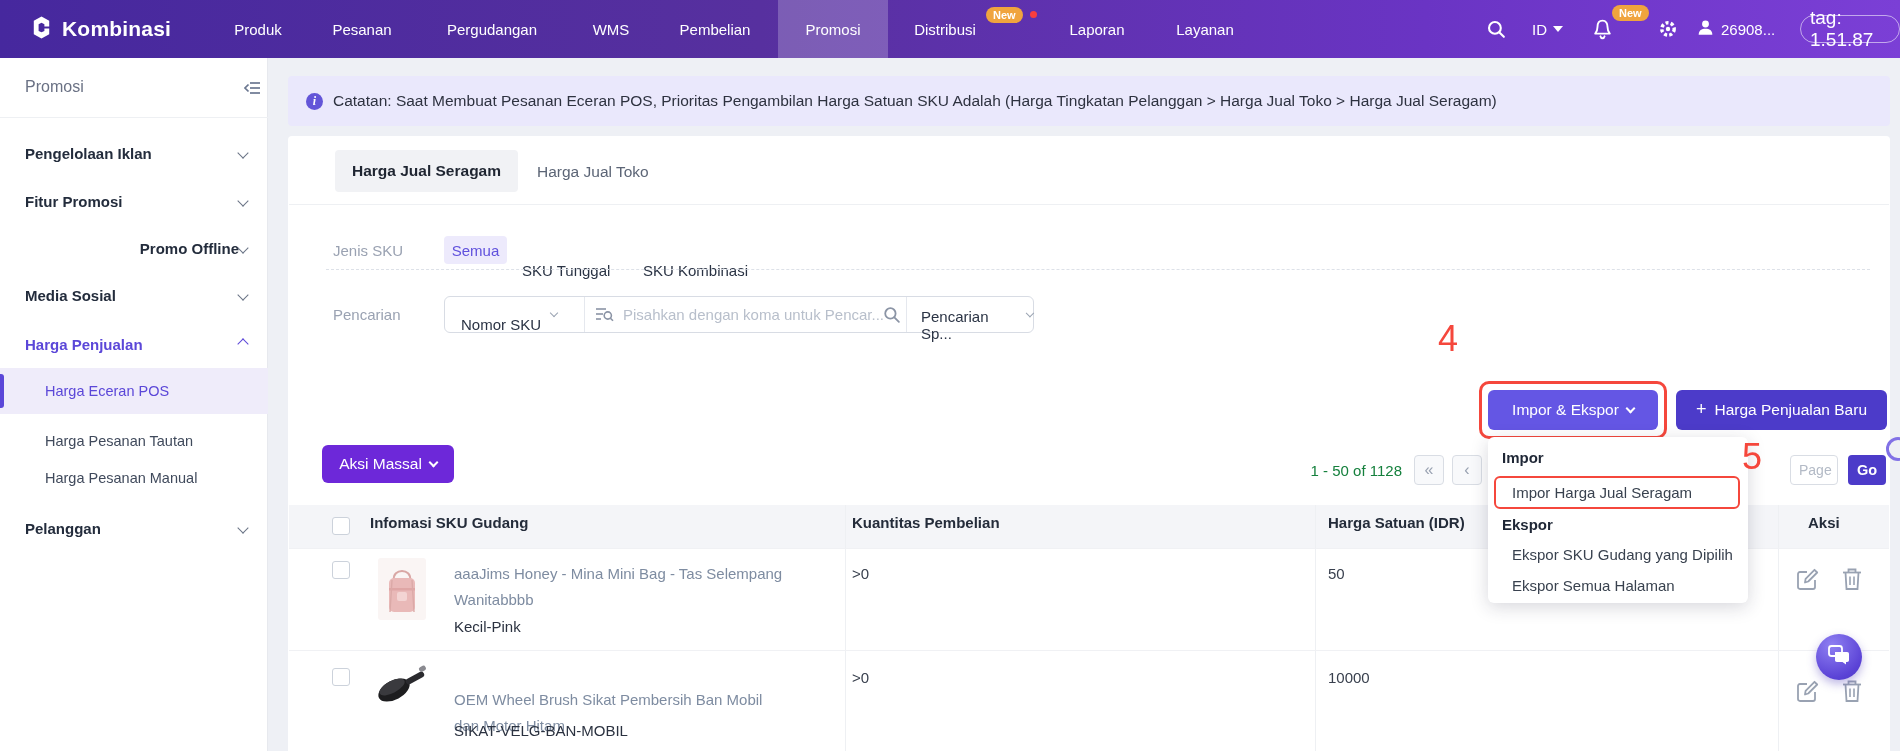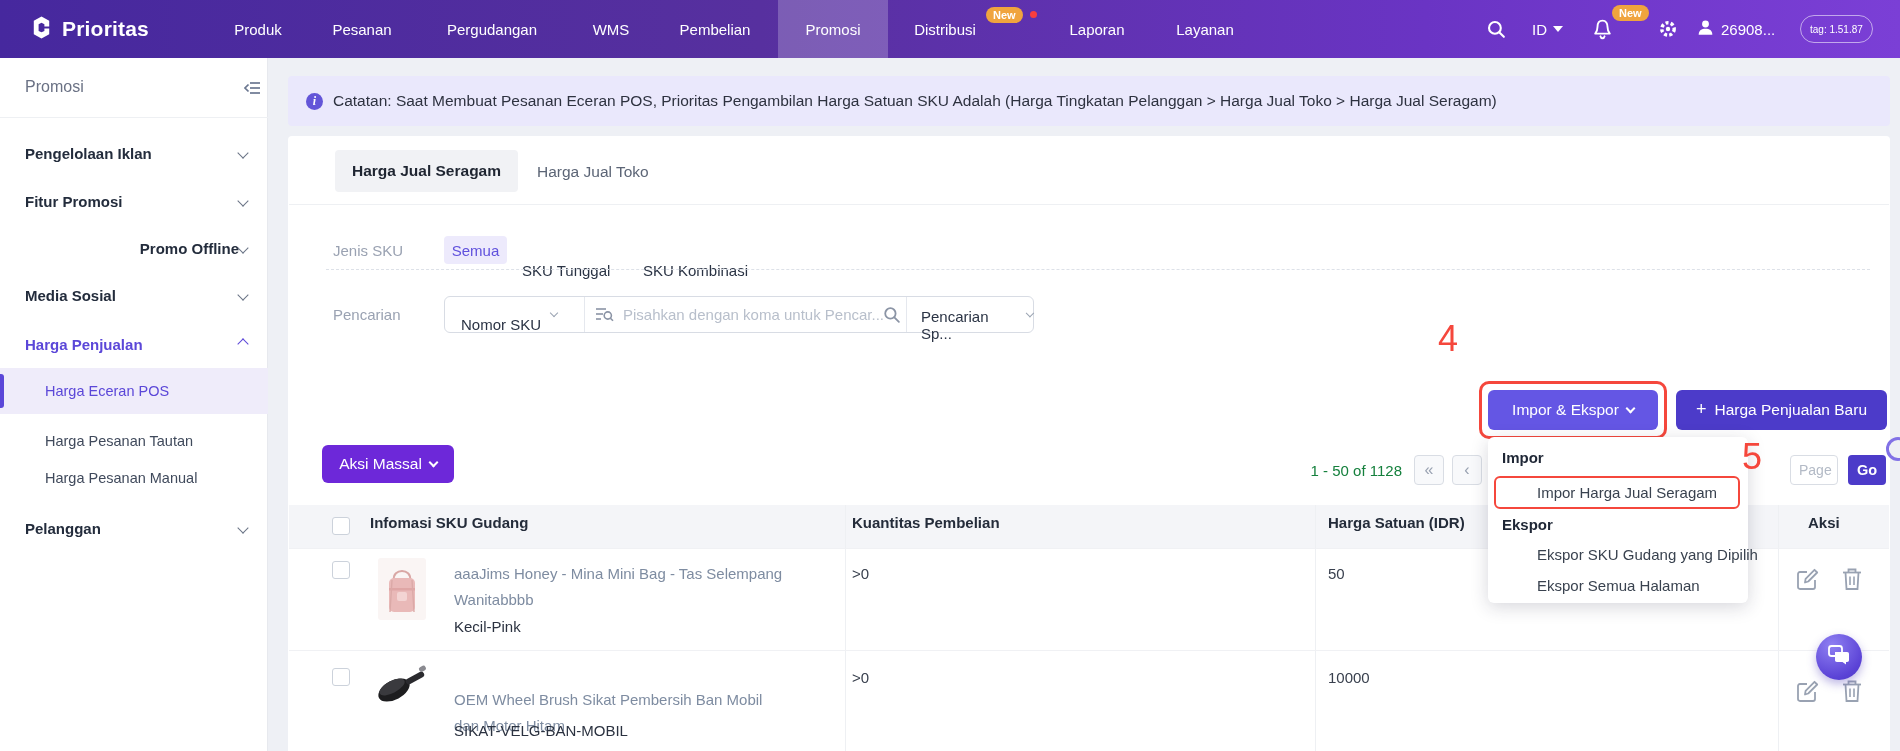--- a/index.html
+++ b/index.html
@@ -15,21 +15,21 @@
   .ctr { display:flex; align-items:center; justify-content:center; }
 
   
   .navbar { left:0; top:0; width:1900px; height:58px;
     background:linear-gradient(90deg,#46289e 0%,#57309f 40%,#6a34c4 75%,#7b3fd6 100%); }
   .nav-item { top:0; height:58px; color:#fff; font-size:15px; transform:translateX(-50%); display:flex; align-items:center; white-space:nowrap; cursor:pointer; }
   .nav-active-bg { left:778px; top:0; width:110px; height:58px; background:rgba(255,255,255,.22); }
   .brand-text { color:#fff; font-size:21px; font-weight:bold; letter-spacing:.2px; }
   .badge-new { background:#f0a43e; color:#fff; font-size:11px; font-weight:bold; padding:1px 7px; border-radius:9px; line-height:14px; }
   .red-dot { width:7px; height:7px; border-radius:50%; background:#fa3e3e; }
-  .tag-pill { height:28px; border:1px solid rgba(255,255,255,.55); border-radius:14px; color:#fff; font-size:10px; padding:0 9px; }
+  .tag-pill { height:28px; border:1px solid rgba(255,255,255,.55); border-radius:14px; color:#fff; font-size:19px; padding:0 9px; }
   .nav-white { color:#fff; font-size:15px; white-space:nowrap; }
 
   
   .chev { display:inline-block; width:8px; height:8px; border-right:1.6px solid #6a7486; border-bottom:1.6px solid #6a7486; transform:rotate(45deg); }
   .chev.up { transform:rotate(225deg); border-color:#5b47d8; }
   .chev.white { border-color:#fff; border-width:2px; width:7px; height:7px; }
   .chev.small-gray { border-color:#9aa3b2; border-width:1.5px; width:6px; height:6px; }
   .caret-down { width:0; height:0; border-left:5px solid transparent; border-right:5px solid transparent; border-top:6px solid #fff; }
 
   
@@ -67,21 +67,21 @@
   .red-frame { border:3px solid #f5473c; border-radius:10px; background:transparent; }
   .red-frame-thin { border:2.5px solid #f5473c; border-radius:6px; background:transparent; }
 
   .pg-text { color:#15803d; font-size:15px; }
   .pg-box { width:30px; height:30px; border:1px solid #d9dde4; background:#f8f9fb; border-radius:4px; color:#98a1b1; font-size:16px; cursor:pointer; }
   .pg-input { width:48px; height:30px; border:1px solid #d9dde4; border-radius:4px; color:#b3bac6; font-size:14px; padding-left:8px; display:flex; align-items:center; background:#fff; }
   .pg-go { width:38px; height:30px; background:#4c3bc9; border-radius:4px; color:#fff; font-size:14.5px; font-weight:bold; }
 
   .dropdown { background:#fff; border-radius:6px; box-shadow:0 4px 18px rgba(31,35,60,.18); z-index:30; }
   .dd-head { color:#1f2736; font-size:15px; font-weight:bold; white-space:nowrap; }
-  .dd-item { color:#39424f; font-size:15px; white-space:nowrap; cursor:pointer;margin-left:25px; }
+  .dd-item { color:#39424f; font-size:15px; white-space:nowrap; cursor:pointer; }
 
   
   .th-row { background:#f4f5f8; }
   .th { color:#242c3a; font-size:15px; font-weight:bold; white-space:nowrap; }
   .col-div { width:1px; background:#eef0f3; }
   .row-div { height:1px; background:#f0f1f4; }
   .checkbox { width:18px; height:18px; border:1.5px solid #ccd2db; border-radius:3px; background:#fff; cursor:pointer; }
   .prod-title { color:#7e8ca1; font-size:15px; line-height:26px; cursor:pointer; }
   .prod-sku { color:#2b3240; font-size:15px; font-weight:500; }
   .cell-val { color:#39404e; font-size:15px; }
@@ -99,21 +99,21 @@
 
   <div class="abs navbar">
     <div class="abs nav-active-bg"></div>
 
     <div class="abs flexc" style="left:28px; top:0; height:58px; gap:7px;">
       <span>
         <svg width="27" height="27" viewBox="0 0 28 28">
             <path d="M6 7 L14 2.5 L22 7 V13 H17 V10.5 L14 9 L11 10.5 V17.5 L14 19 L17 17.5 V15 H22 V21 L14 25.5 L6 21 Z" fill="#fff"></path>
           </svg>
       </span>
-      <span class="brand-text">Prioritas</span>
+      <span class="brand-text">Kombinasi</span>
     </div>
 
     <span class="abs nav-item" style="left:258px;">Produk</span>
     <span class="abs nav-item" style="left:362px;">Pesanan</span>
     <span class="abs nav-item" style="left:492px;">Pergudangan</span>
     <span class="abs nav-item" style="left:611px;">WMS</span>
     <span class="abs nav-item" style="left:715px;">Pembelian</span>
     <span class="abs nav-item" style="left:833px; font-weight:500;">Promosi</span>
     <span class="abs nav-item" style="left:945px;">Distribusi</span>
     <span class="abs nav-item" style="left:1097px;">Laporan</span>

